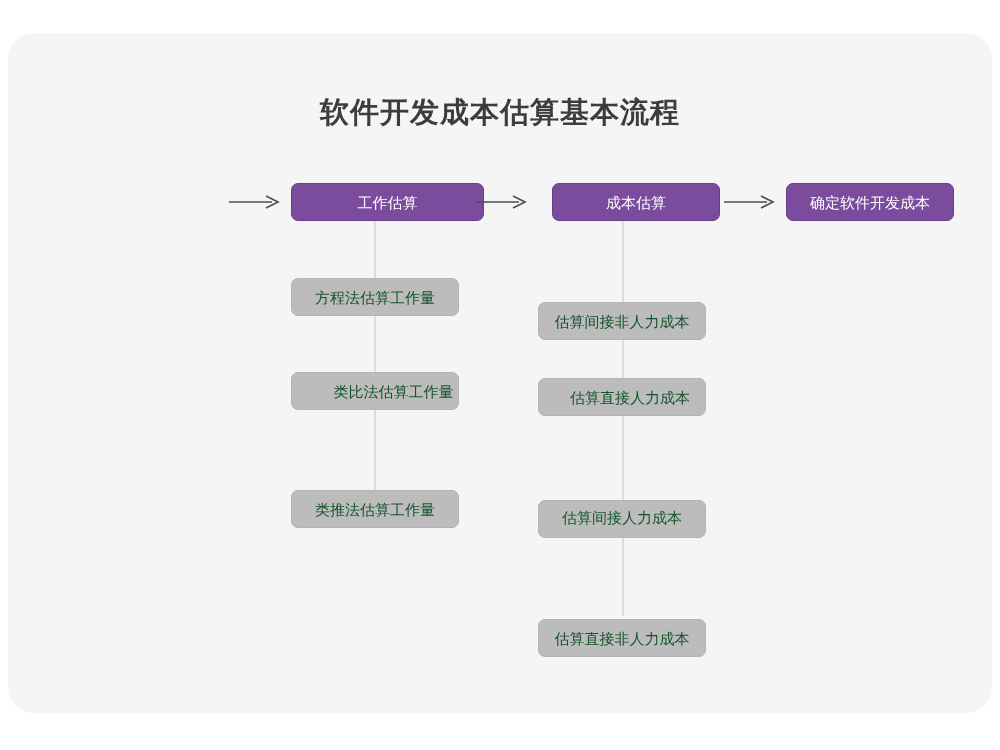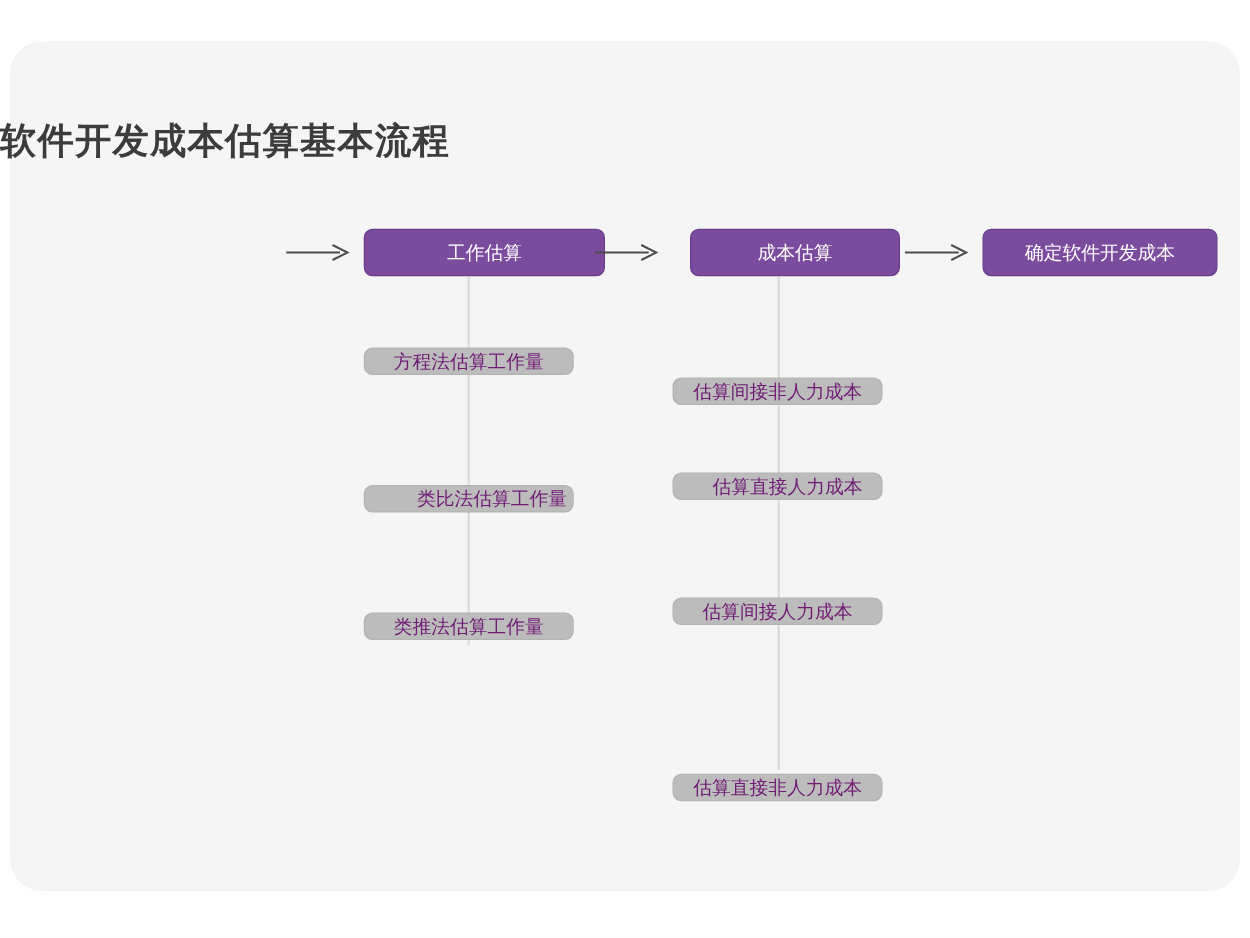--- a/index.html
+++ b/index.html
@@ -30,21 +30,21 @@
     background: #f5f5f5;
     border-radius: 26px;
   }
 
   
   .title {
     position: absolute;
     left: 0;
     top: 93px;
     width: 1000px;
-    text-align: left;
+    text-align: center;
     font-size: 29px;
     font-weight: 700;
     color: #3c3c3c;
     letter-spacing: 1px;
     white-space: nowrap;
   }
 
   
   .node {
     position: absolute;
@@ -60,22 +60,22 @@
   .node.primary {
     background: #7b4b9e;
     border: 1px solid #6a3c8c;
     color: #ffffff;
     height: 38px;
   }
 
   .node.secondary {
     background: #bcbcbc;
     border: 1px solid #b3b3b3;
-    color: #701a75;
-    height: 22px;
+    color: #14532d;
+    height: 38px;
   }
 
   
   .rail {
     position: absolute;
     width: 2px;
     background: #dcdcdc;
   }
 
   
@@ -99,21 +99,21 @@
 
 
   <div class="node primary" style="left:291px; top:183px; width:193px;">
     <span>工作估算</span>
   </div>
 
   <div class="node primary" style="left:552px; top:183px; width:168px;">
     <span>成本估算</span>
   </div>
 
-  <div class="node primary" style="left:786px; top:183px; width:188px;">
+  <div class="node primary" style="left:786px; top:183px; width:168px;">
     <span>确定软件开发成本</span>
   </div>
 
   <div class="arrow" style="left:228px; top:193px; width:52px;">
     <svg width="52" height="18" viewBox="0 0 52 18">
       <path d="M1 9 H44" stroke="#4d4d4d" stroke-width="1.6" fill="none"></path>
       <path d="M38 3 L50 9 L38 15" stroke="#4d4d4d" stroke-width="1.6" fill="none"></path>
     </svg>
   </div>
 
@@ -128,37 +128,37 @@
     <svg width="52" height="18" viewBox="0 0 52 18">
       <path d="M1 9 H44" stroke="#4d4d4d" stroke-width="1.6" fill="none"></path>
       <path d="M38 3 L50 9 L38 15" stroke="#4d4d4d" stroke-width="1.6" fill="none"></path>
     </svg>
   </div>
 
   <div class="node secondary" style="left:291px; top:278px; width:168px;">
     <span>方程法估算工作量</span>
   </div>
 
-  <div class="node secondary" style="left:291px; top:388px; width:168px;padding-left:37px;">
+  <div class="node secondary" style="left:291px; top:372px; width:168px;padding-left:37px;">
     <span>类比法估算工作量</span>
   </div>
 
   <div class="node secondary" style="left:291px; top:478px; width:168px;margin-top:12px;">
     <span>类推法估算工作量</span>
   </div>
 
   <div class="node secondary" style="left:538px; top:278px; width:168px;margin-top:24px;">
     <span>估算间接非人力成本</span>
   </div>
 
   <div class="node secondary" style="left:538px; top:378px; width:168px;padding-left:16px;">
     <span>估算直接人力成本</span>
   </div>
 
-  <div class="node secondary" style="left:538px; top:478px; width:168px;">
+  <div class="node secondary" style="left:538px; top:500px; width:168px;font-family:Liberation Mono, monospace;">
     <span>估算间接人力成本</span>
   </div>
 
   <div class="node secondary" style="left:538px; top:580px; width:168px;margin-top:39px;">
     <span>估算直接非人力成本</span>
   </div>
 
 </div>
 
 </body></html>

